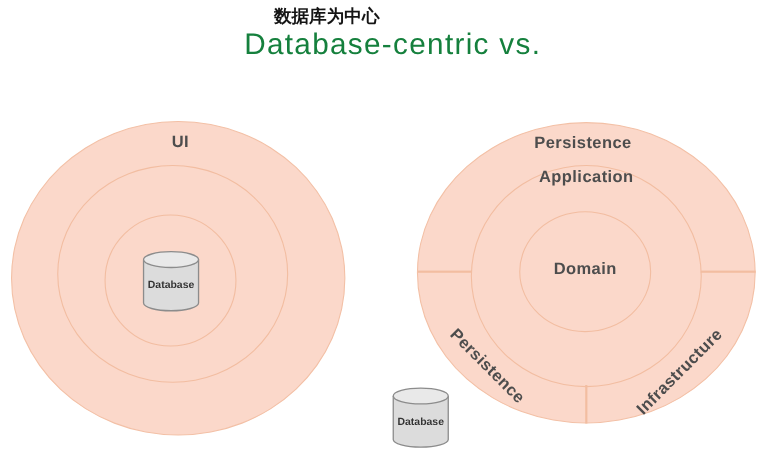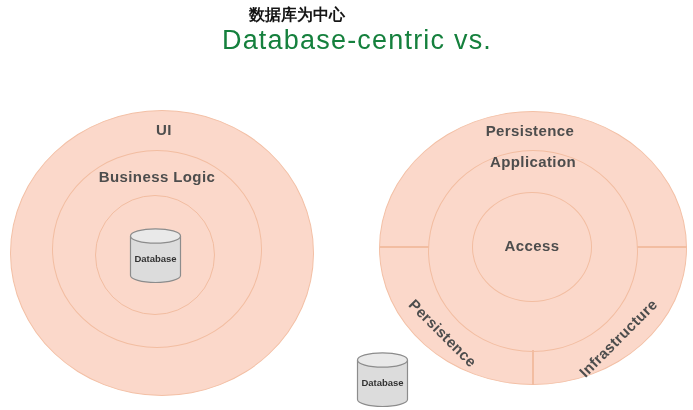--- a/index.html
+++ b/index.html
@@ -93,39 +93,38 @@
   <div class="zh zh-top">数据库为中心</div>
   <div class="title">
     <div>Database-centric vs.</div>
   </div>
 
   <div class="circle fill l-outer"></div>
   <div class="circle ringln l-middle"></div>
   <div class="circle ringln l-inner"></div>
 
   <div class="layer-label lab-ui">UI</div>
-  <div class="layer-label lab-business">Business Logic</div>
 
   <svg class="cylinder cyl-left" width="53" height="57" viewBox="0 0 53 57">
     <path d="M1.5,9 v39.5 a25,7 0 0 0 50,0 v-39.5" fill="#dcdcdc" stroke="#8c8c8c" stroke-width="1.2"></path>
     <ellipse cx="26.5" cy="9" rx="25" ry="7.2" fill="#e9e9e9" stroke="#8c8c8c" stroke-width="1.2"></ellipse>
     <text class="cyl-text" x="26.5" y="35" text-anchor="middle">Database</text>
   </svg>
 
   <div class="circle fill r-outer"></div>
   <div class="circle ringln r-middle"></div>
   <div class="circle ringln r-inner"></div>
 
   <div class="divider d-left"></div>
   <div class="divider d-right"></div>
   <div class="divider d-bottom"></div>
 
   <div class="layer-label lab-presentation">Persistence</div>
   <div class="layer-label lab-application">Application</div>
-  <div class="layer-label lab-domain">Access</div>
+  <div class="layer-label lab-domain">Domain</div>
   <div class="layer-label lab-persistence">Persistence</div>
   <div class="layer-label lab-infrastructure">Infrastructure</div>
 
   <svg class="cylinder cyl-right" width="53" height="57" viewBox="0 0 53 57">
     <path d="M1.5,9 v39.5 a25,7 0 0 0 50,0 v-39.5" fill="#dcdcdc" stroke="#8c8c8c" stroke-width="1.2"></path>
     <ellipse cx="26.5" cy="9" rx="25" ry="7.2" fill="#e9e9e9" stroke="#8c8c8c" stroke-width="1.2"></ellipse>
     <text class="cyl-text" x="26.5" y="35" text-anchor="middle">Database</text>
   </svg>
 
 </div>

